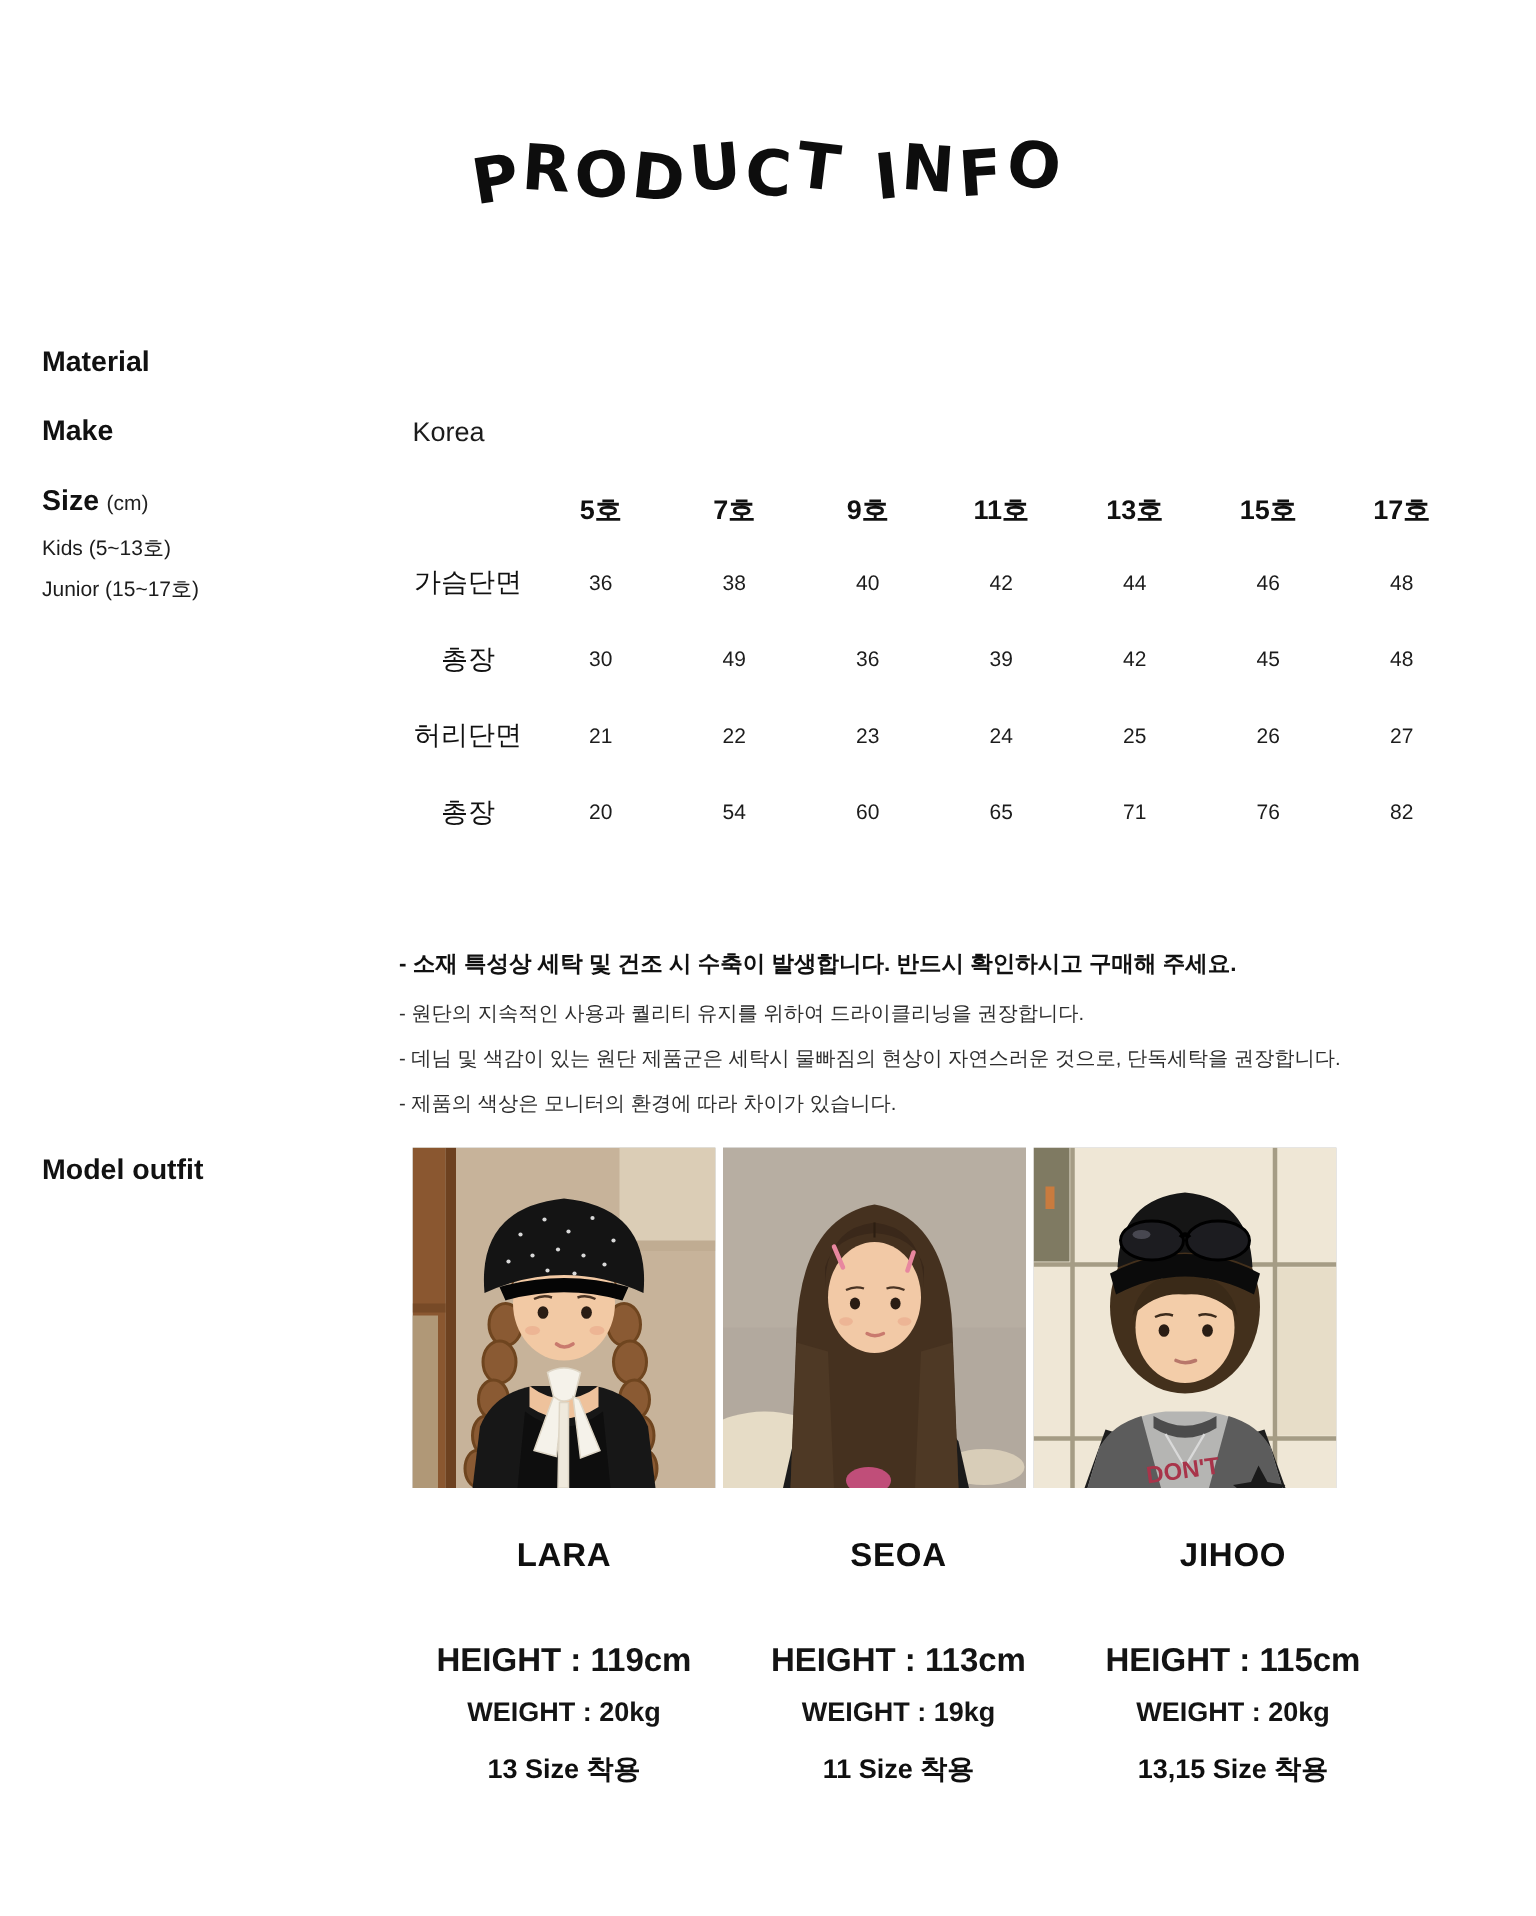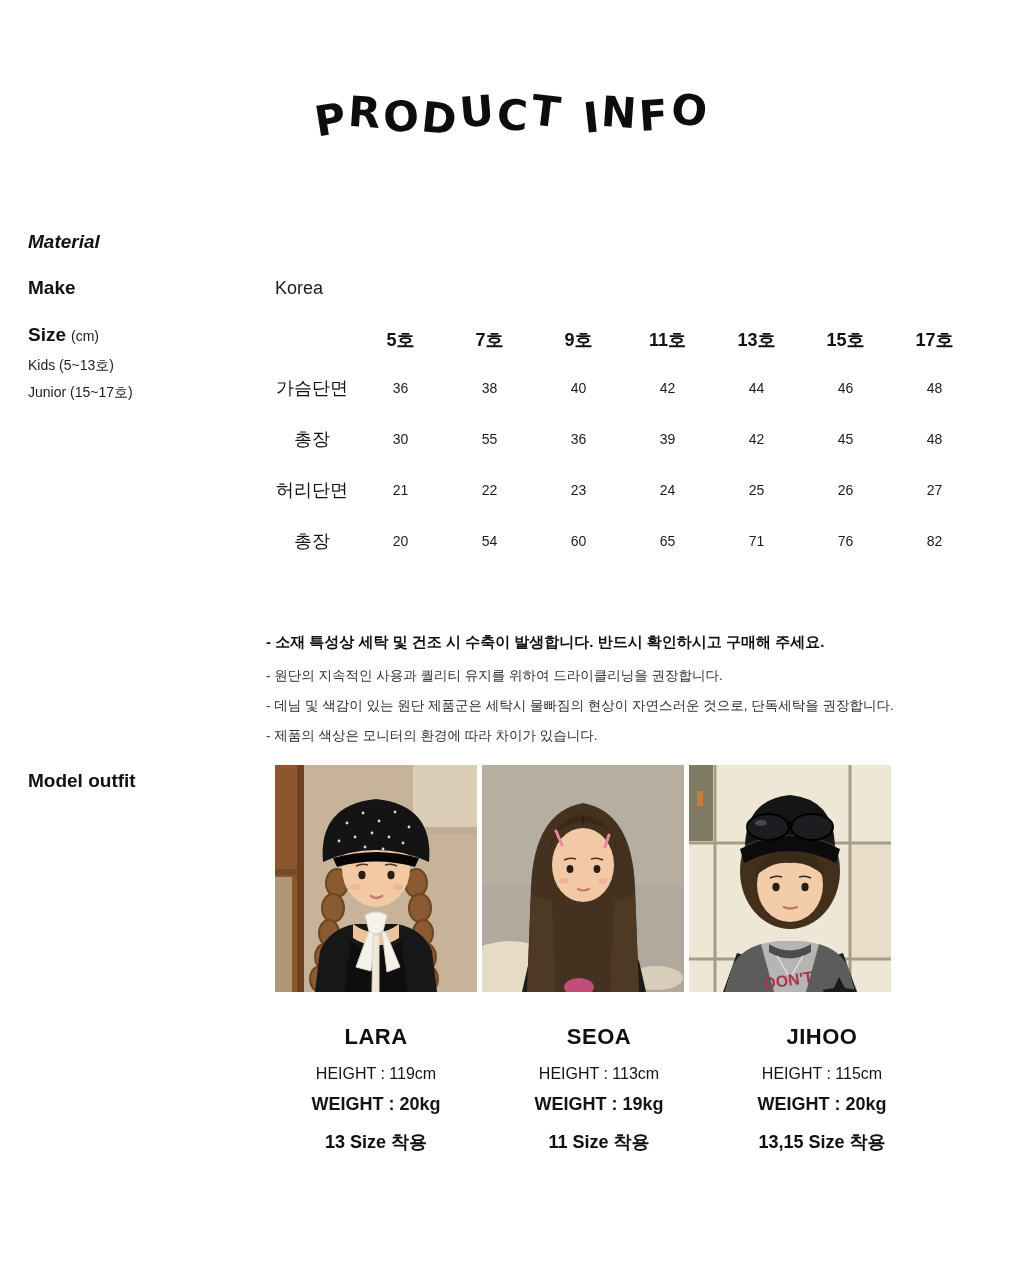--- a/index.html
+++ b/index.html
@@ -35,32 +35,32 @@
   .care-line{margin:0 0 12px 0;font-size:13.5px;font-weight:400;color:#2e2e2e;}
 
   
   .models-label{position:absolute;left:28px;top:770px;font-size:19px;font-weight:bold;color:#111;}
   .photos{position:absolute;left:275px;top:765px;display:flex;gap:5px;}
   .photo{width:202px;height:227px;overflow:hidden;background:#ccc;}
   .photo svg{display:block;}
   .model-infos{position:absolute;left:275px;top:992px;display:flex;gap:21px;}
   .model-info{width:202px;text-align:center;}
   .model-name{margin-top:32px;font-size:22px;font-weight:bold;color:#0f0f0f;letter-spacing:.5px;}
-  .model-line1{margin-top:15px;font-size:16px;font-weight:normal;color:#141414;}
+  .model-line1{margin-top:44px;font-size:22px;font-weight:bold;color:#141414;}
   .model-line2{margin-top:11px;font-size:18px;font-weight:bold;color:#141414;}
   .model-size{margin-top:15px;font-size:18px;font-weight:bold;color:#0f0f0f;}
 </style>
 </head>
 <body>
 
 <div class="page">
 
   <div class="title"><span style="transform: rotate(-9deg) translateY(5px);">P</span><span style="transform: rotate(4deg) translateY(-2px);">R</span><span style="transform: rotate(-3deg) translateY(2px);">O</span><span style="transform: rotate(6deg) translateY(4px);">D</span><span style="transform: rotate(-5deg) translateY(-3px);">U</span><span style="transform: rotate(3deg) translateY(1px);">C</span><span style="transform: rotate(7deg) translateY(-3px);">T</span><span style="transform: rotate(0deg) translateY(0px); width: 20px;"> </span><span style="transform: rotate(-6deg) translateY(3px);">I</span><span style="transform: rotate(4deg) translateY(-2px);">N</span><span style="transform: rotate(-4deg) translateY(1px);">F</span><span style="transform: rotate(7deg) translateY(-4px);">O</span></div>
 
-  <div class="field-label" style="top:231px;font-style:italic;">Material</div>
+  <div class="field-label" style="top:231px;">Material</div>
 
   <div class="field-label" style="top:277px;">Make</div>
   <div class="field-value" style="top:278px;">Korea</div>
 
   <div class="field-label" style="top:324px;">
     <span>Size</span><span class="size-unit">(cm)</span>
   </div>
   <div class="size-note" style="top:357px;">Kids (5~13호)</div>
   <div class="size-note" style="top:384px;">Junior (15~17호)</div>
 
@@ -94,21 +94,21 @@
         <td class="val">38</td>
         <td class="val">40</td>
         <td class="val">42</td>
         <td class="val">44</td>
         <td class="val">46</td>
         <td class="val">48</td>
       </tr>
       <tr>
         <td class="rowlab">총장</td>
         <td class="val">30</td>
-        <td class="val">55</td>
+        <td class="val">49</td>
         <td class="val">36</td>
         <td class="val">39</td>
         <td class="val">42</td>
         <td class="val">45</td>
         <td class="val">48</td>
       </tr>
       <tr>
         <td class="rowlab">허리단면</td>
         <td class="val">21</td>
         <td class="val">22</td>

